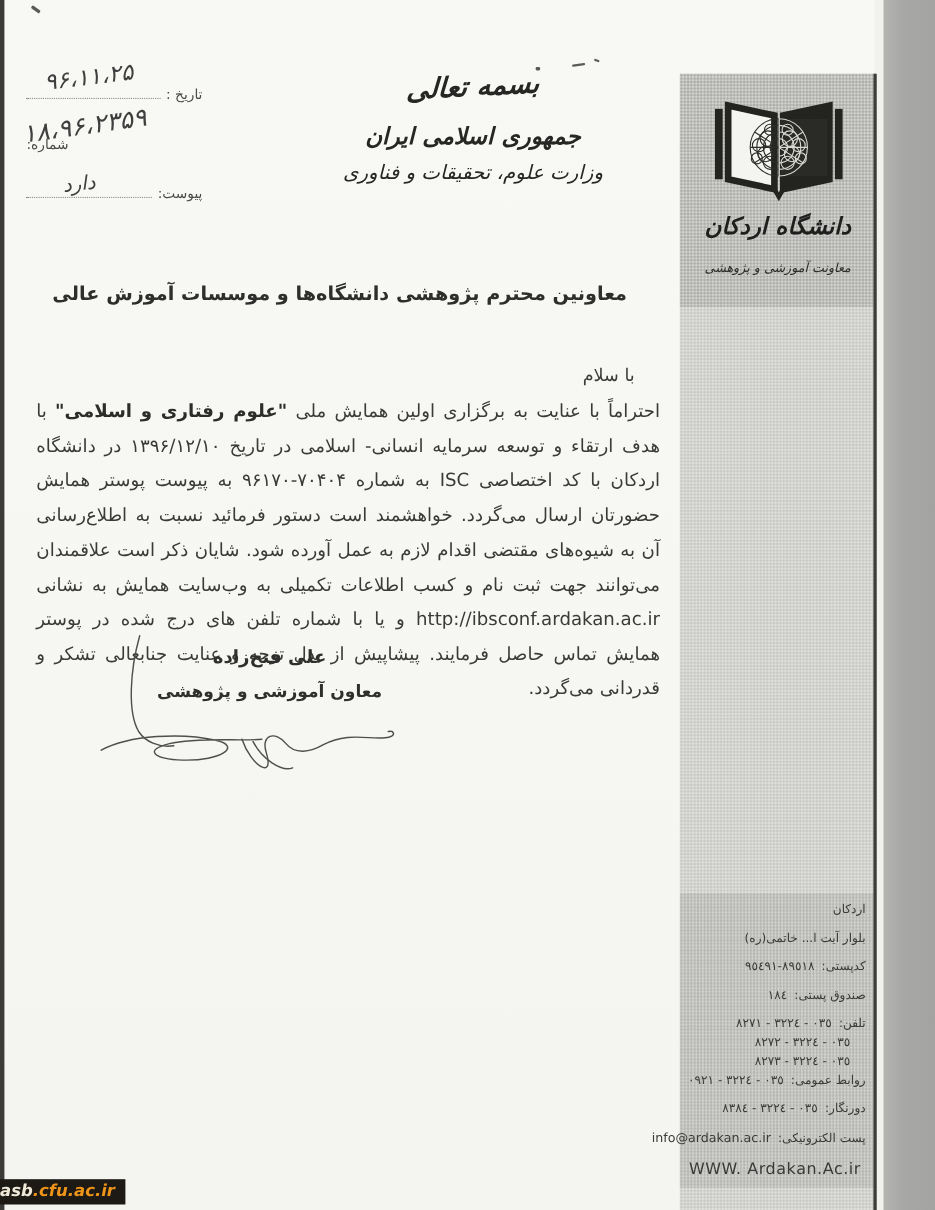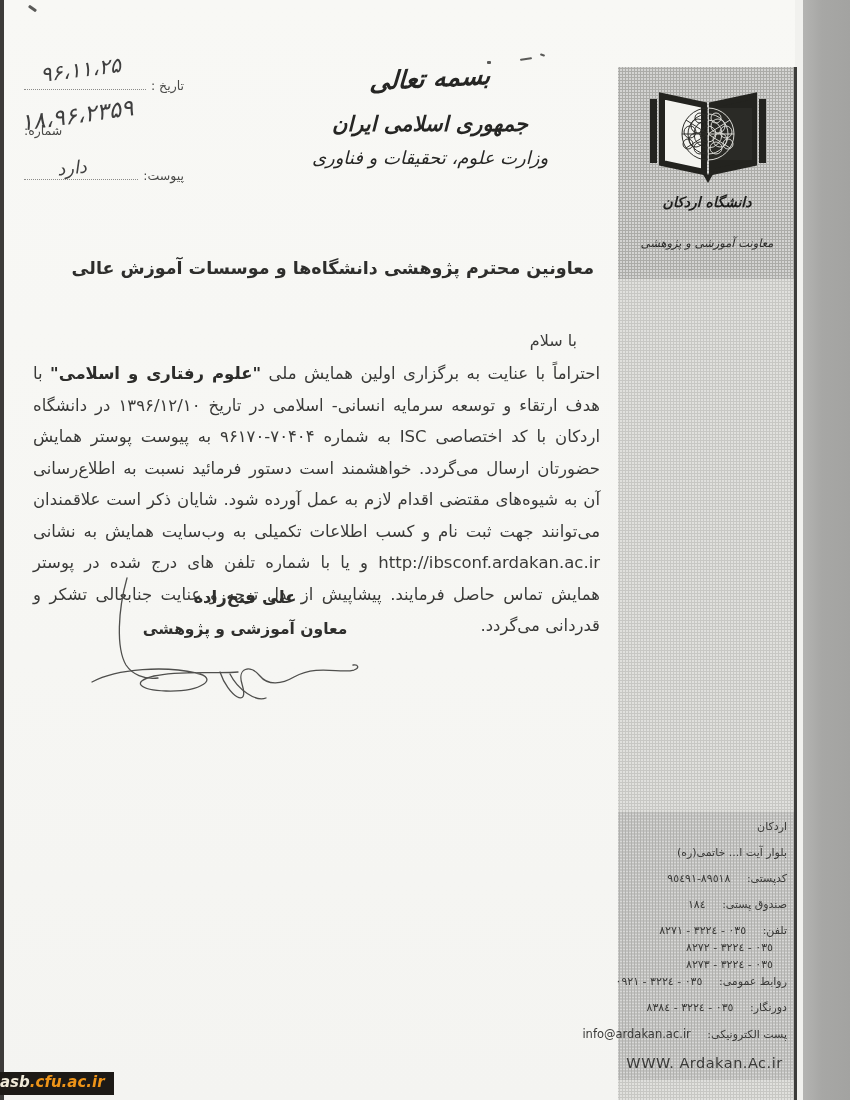--- a/index.html
+++ b/index.html
@@ -36,47 +36,47 @@
   
   .hdr{position:absolute;text-align:center;direction:rtl;color:#262624;}
   .besmele{left:330px;top:64px;width:200px;font-size:25px;font-weight:bold;font-style:italic;
     transform:rotate(-3deg) skewX(-6deg);}
   .country{left:290px;top:112px;width:280px;font-size:21px;font-weight:bold;font-style:italic;}
   .ministry{left:280px;top:147px;width:300px;font-size:18px;font-style:italic;}
 
   
   .logo-svg{position:absolute;left:648px;top:84px;width:120px;height:102px;}
   .uni-name{position:absolute;left:626px;top:194px;width:162px;text-align:center;
-    font-size:14px;font-weight:bold;font-style:italic;color:#1e1e1c;direction:rtl;}
+    font-size:21px;font-weight:bold;font-style:italic;color:#1e1e1c;direction:rtl;}
   .uni-dept{position:absolute;left:622px;top:236px;width:170px;text-align:center;
     font-size:11.5px;font-style:italic;color:#2c2c2a;direction:rtl;}
 
   
-  .addressee{position:absolute;right:256px;top:258px;direction:rtl;
+  .addressee{position:absolute;right:280px;top:258px;direction:rtl;
     font-size:17.5px;font-weight:bold;color:#2e2e2c;}
   .salutation{position:absolute;right:273px;top:331px;direction:rtl;font-size:16px;color:#3c3c3a;}
   .body-par{position:absolute;left:33px;top:358px;width:567px;direction:rtl;
     text-align:justify;font-size:16.5px;line-height:31.5px;color:#3a3a38;margin:0;}
   .body-par .seg-bold{font-weight:bold;color:#2c2c2a;}
   .ltr{direction:ltr;unicode-bidi:isolate;}
 
   
   .sig-block{position:absolute;left:138px;top:588px;width:214px;text-align:center;
     direction:rtl;font-weight:bold;color:#2f2f2d;}
   .sig-name{font-size:16.5px;margin-bottom:13px;}
   .sig-title{font-size:15.5px;margin-bottom:12px;}
   .sig-svg{position:absolute;left:70px;top:570px;width:300px;height:160px;}
 
   
   .contact{position:absolute;left:622px;top:820px;width:165px;direction:rtl;
     text-align:right;font-size:11px;color:#3a3a38;}
   .contact .row{margin-bottom:13px;white-space:nowrap;}
   .contact .phone-sub{margin:0 14px 4px 0;}
   .contact .tight{margin-bottom:4px;}
-  .contact .label{margin-left:13px;}
+  .contact .label{margin-left:3px;}
   .website{font-size:14.5px;letter-spacing:.5px;text-align:center;margin-top:14px;color:#38383
 6;}
   .email-val{font-size:11.5px;}
 
   
   .watermark{position:absolute;left:0;bottom:5px;background:#1d1a16;
     padding:2px 9px 4px 0;font-style:italic;font-weight:bold;font-size:15px;line-height:17px;}
   .wm-prefix{color:#efe9d8;}
   .wm-suffix{color:#ee9418;}
 </style>

